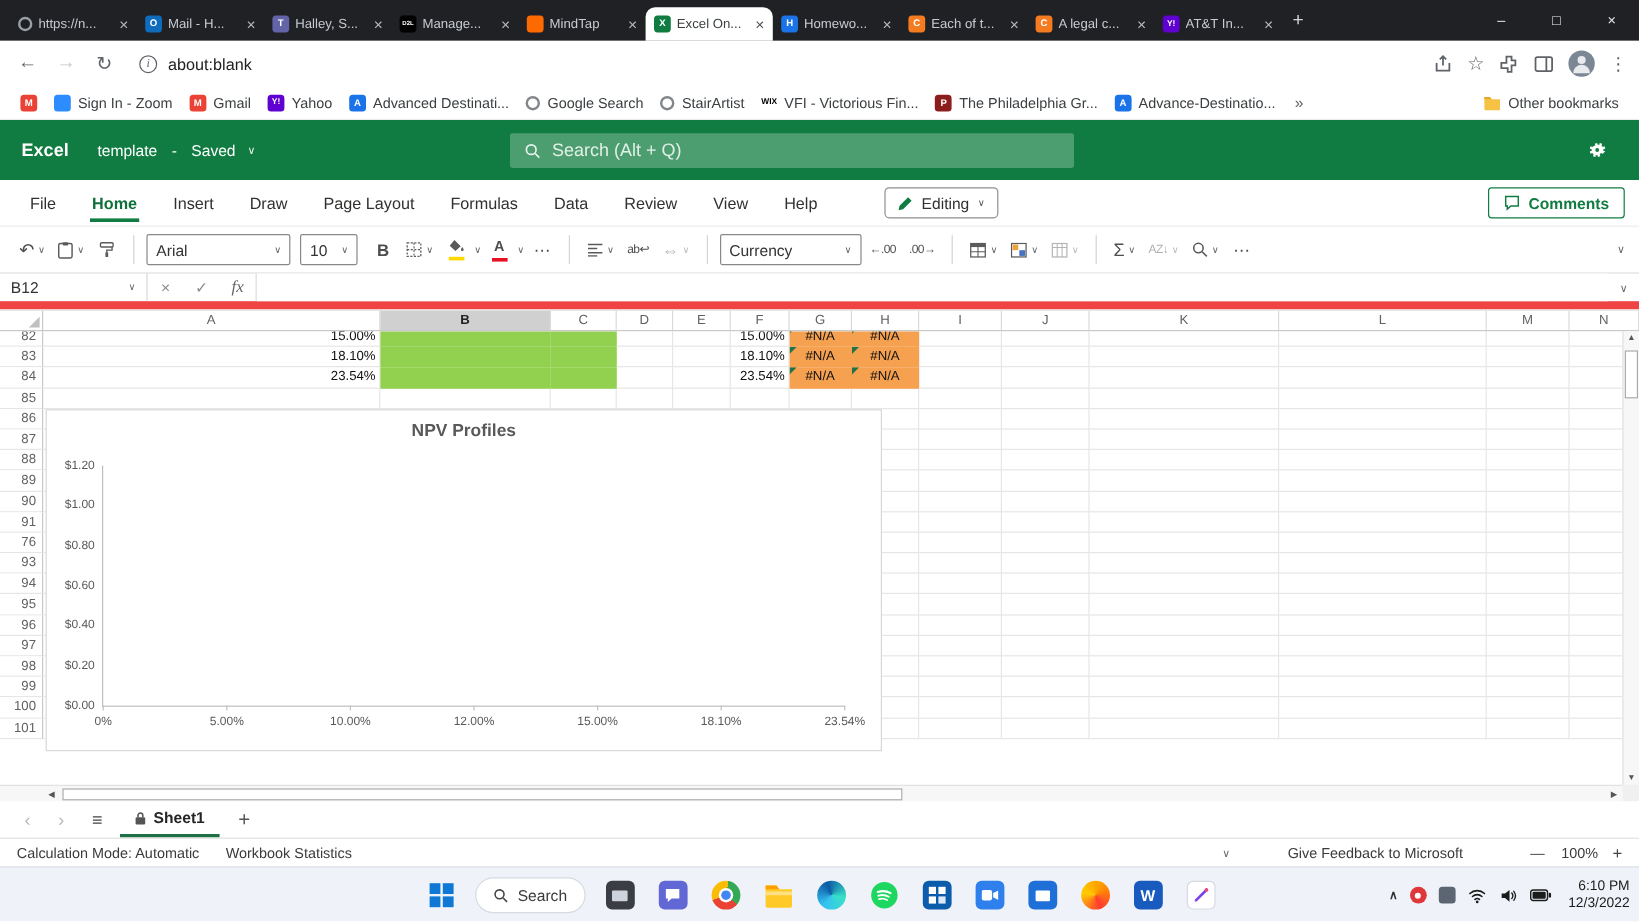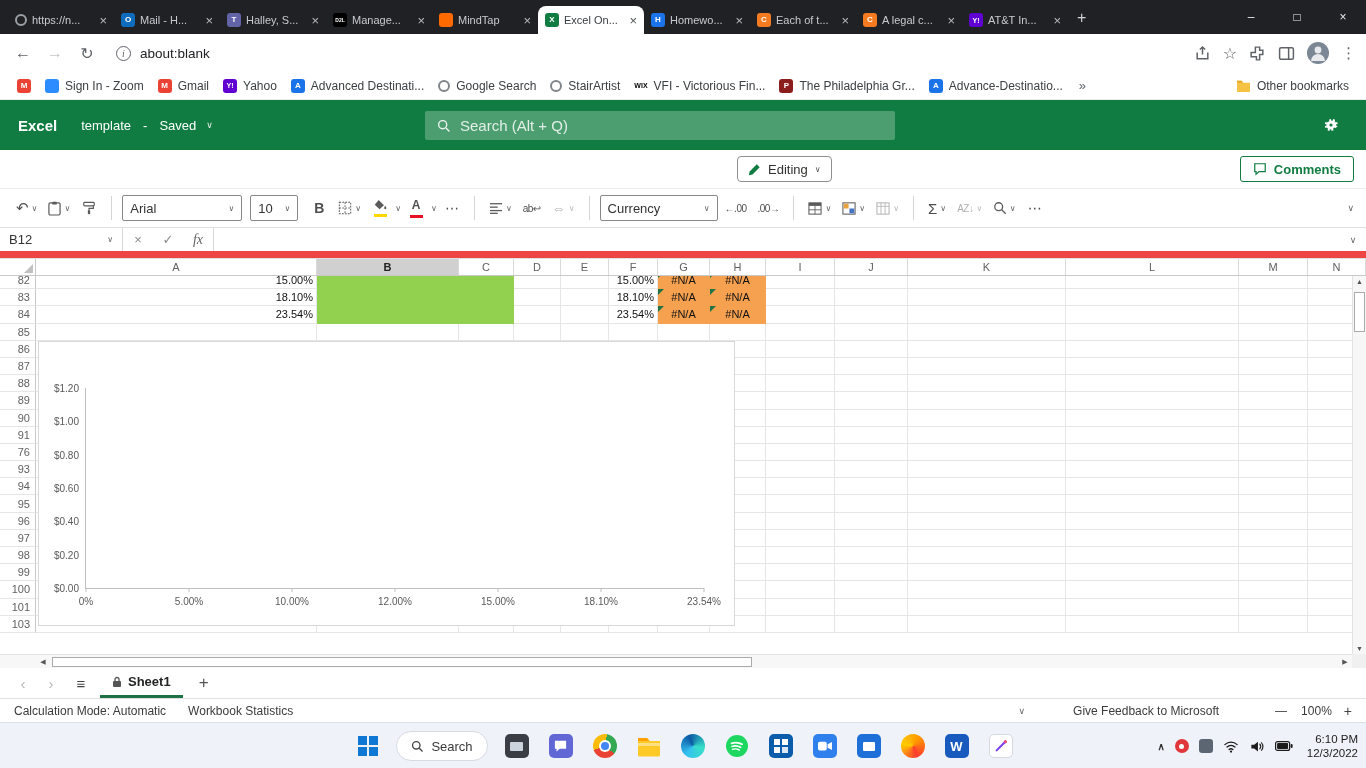--- a/index.html
+++ b/index.html
@@ -302,20 +302,32 @@
   </div>
   <span class="xgear">
       <svg width="18" height="18" viewBox="0 0 24 24">
         <path d="M12 8a4 4 0 100 8 4 4 0 000-8zm9 5.3l-2.1-.3a7 7 0 000-2l2.1-.3-.8-2.8-2 .7a7 7 0 00-1.4-1.5l.7-2-2.7-1-.4 2.1a7 7 0 00-2 0l-.4-2.1-2.7 1 .7 2A7 7 0 006.6 8.6l-2-.7-.8 2.8 2.1.3a7 7 0 000 2l-2.1.3.8 2.8 2-.7a7 7 0 001.4 1.5l-.7 2 2.7 1 .4-2.1a7 7 0 002 0l.4 2.1 2.7-1-.7-2a7 7 0 001.4-1.5l2 .7z" fill="#fff"></path>
         <circle cx="12" cy="12" r="2.1" fill="#107c41"></circle>
       </svg>
     </span>
 </div>
 
 <div class="ribbontabs">
+  <div id="menu-tabs" style="display:flex;height:100%">
+      <div class="rtab">File</div>
+      <div class="rtab active">Home</div>
+      <div class="rtab">Insert</div>
+      <div class="rtab">Draw</div>
+      <div class="rtab">Page Layout</div>
+      <div class="rtab">Formulas</div>
+      <div class="rtab">Data</div>
+      <div class="rtab">Review</div>
+      <div class="rtab">View</div>
+      <div class="rtab">Help</div>
+    </div>
   <div class="editpill">
     <span>
         <svg width="13" height="13" viewBox="0 0 16 16">
           <path d="M10.8 1.6l3.6 3.6L5.6 14 1 15l1-4.6z" fill="#107c41"></path>
         </svg>
       </span>
     <span>Editing</span>
     <span class="chev">∨</span>
   </div>
   <div class="commentsbtn">
@@ -815,41 +827,25 @@
           <div class="cell" style="width: 49px;"></div>
           <div class="cell" style="width: 52px;"></div>
           <div class="cell" style="width: 56px;"></div>
           <div class="cell" style="width: 69px;"></div>
           <div class="cell" style="width: 73px;"></div>
           <div class="cell" style="width: 158px;"></div>
           <div class="cell" style="width: 173px;"></div>
           <div class="cell" style="width: 69px;"></div>
           <div class="cell" style="width: 58px;"></div>
         </div>
-        <div class="grow">
-          <div class="rowh">103</div>
-          <div class="cell" style="width: 281px;"></div>
-          <div class="cell" style="width: 142px;"></div>
-          <div class="cell" style="width: 55px;"></div>
-          <div class="cell" style="width: 47px;"></div>
-          <div class="cell" style="width: 48px;"></div>
-          <div class="cell" style="width: 49px;"></div>
-          <div class="cell" style="width: 52px;"></div>
-          <div class="cell" style="width: 56px;"></div>
-          <div class="cell" style="width: 69px;"></div>
-          <div class="cell" style="width: 73px;"></div>
-          <div class="cell" style="width: 158px;"></div>
-          <div class="cell" style="width: 173px;"></div>
-          <div class="cell" style="width: 69px;"></div>
-          <div class="cell" style="width: 58px;"></div>
-        </div>
       </div>
   </div>
 
   <div class="chart">
+    <div class="charttitle" id="chart-title">NPV Profiles</div>
     <div class="plot" id="plot">
         <div class="ylab" style="top: 0%;">$1.20</div>
         <div class="ylab" style="top: 16.6667%;">$1.00</div>
         <div class="ylab" style="top: 33.3333%;">$0.80</div>
         <div class="ylab" style="top: 50%;">$0.60</div>
         <div class="ylab" style="top: 66.6667%;">$0.40</div>
         <div class="ylab" style="top: 83.3333%;">$0.20</div>
         <div class="ylab" style="top: 100%;">$0.00</div>
         <div class="xlab" style="left: 0%;">0%</div>
         <div class="xtick" style="left: 0%;"></div>

